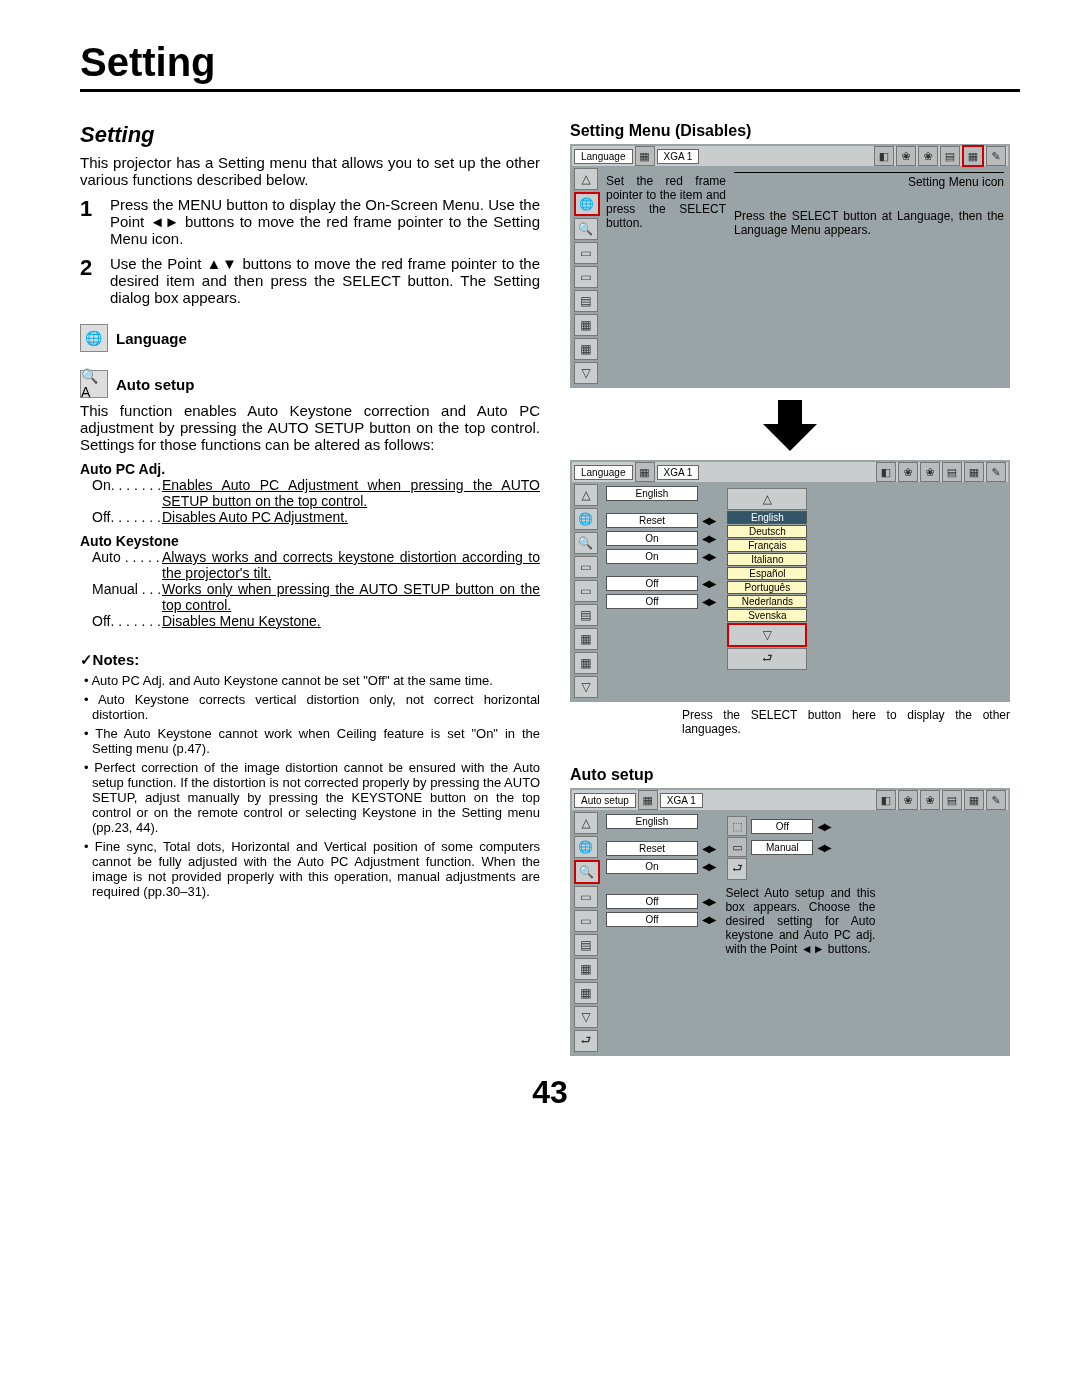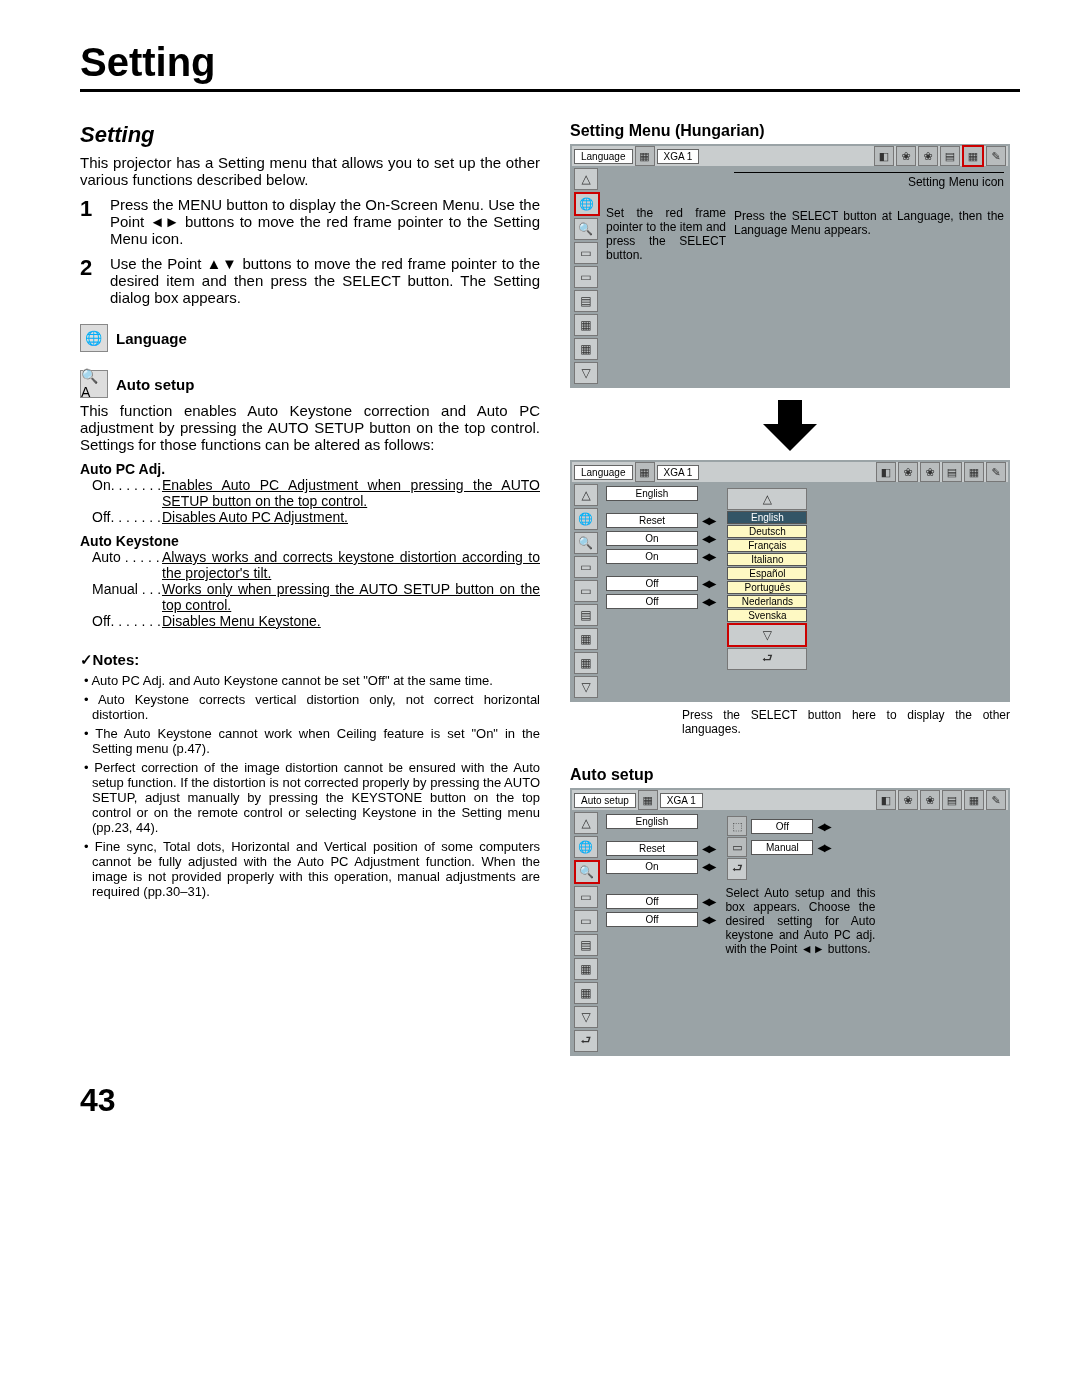--- a/index.html
+++ b/index.html
@@ -164,22 +164,22 @@
   }
   .callout-sm { font-size:12px; }
   .big-arrow {
     width:60px;height:60px;margin:6px auto;
   }
   .big-arrow svg { width:100%; height:100%; }
   .flexgap { display:flex; gap:8px; align-items:flex-start; }
   .page-number {
     font-size: 32px;
     font-weight: bold;
-    text-align: left;
-    margin-top: 20px;
+    text-align: center;
+    margin-top: 12px;
   }
   .leader-line {
     border-top:1px solid #000;
     margin:2px 0 2px 0;
   }
 </style>
 </head>
 <body>
 
 <div class="page">
@@ -237,21 +237,21 @@
 
       <div class="notes-head">✓Notes:</div>
       <div class="note">• Auto PC Adj. and Auto Keystone cannot be set "Off" at the same time.</div>
       <div class="note">• Auto Keystone corrects vertical distortion only, not correct horizontal distortion.</div>
       <div class="note">• The Auto Keystone cannot work when Ceiling feature is set "On" in the Setting menu (p.47).</div>
       <div class="note">• Perfect correction of the image distortion cannot be ensured with the Auto setup function. If the distortion is not corrected properly by pressing the AUTO SETUP, adjust manually by pressing the KEYSTONE button on the top control or on the remote control or selecting Keystone in the Setting menu (pp.23, 44).</div>
       <div class="note">• Fine sync, Total dots, Horizontal and Vertical position of some computers cannot be fully adjusted with the Auto PC Adjustment function. When the image is not provided properly with this operation, manual adjustments are required (pp.30–31).</div>
     </div>
 
     <div class="right">
-      <div class="right-title">Setting Menu (Hungarian)</div>
+      <div class="right-title">Setting Menu (Disables)</div>
 
       <div class="osd">
         <div class="osd-titlebar">
           <span class="osd-field">Language</span>
           <span class="osd-iconcell">▦</span>
           <span class="osd-field">XGA 1</span>
           <span style="flex:1"></span>
           <span class="osd-iconcell">◧</span>
           <span class="osd-iconcell">❀</span>
           <span class="osd-iconcell">❀</span>
@@ -266,21 +266,21 @@
             <div class="osd-side-i">🔍</div>
             <div class="osd-side-i">▭</div>
             <div class="osd-side-i">▭</div>
             <div class="osd-side-i">▤</div>
             <div class="osd-side-i">▦</div>
             <div class="osd-side-i">▦</div>
             <div class="osd-side-i">▽</div>
           </div>
           <div class="osd-main">
             <div class="flexgap">
-              <div style="width:120px;margin-top:32px;">
+              <div style="width:120px;">
                 <div class="callout">Set the red frame pointer to the item and press the SELECT button.</div>
               </div>
               <div style="flex:1;">
                 <div class="leader-line"></div>
                 <div class="callout-sm" style="text-align:right;">Setting Menu icon</div>
                 <div class="callout" style="margin-top:20px;">Press the SELECT button at Language, then the Language Menu appears.</div>
               </div>
             </div>
           </div>
         </div>

